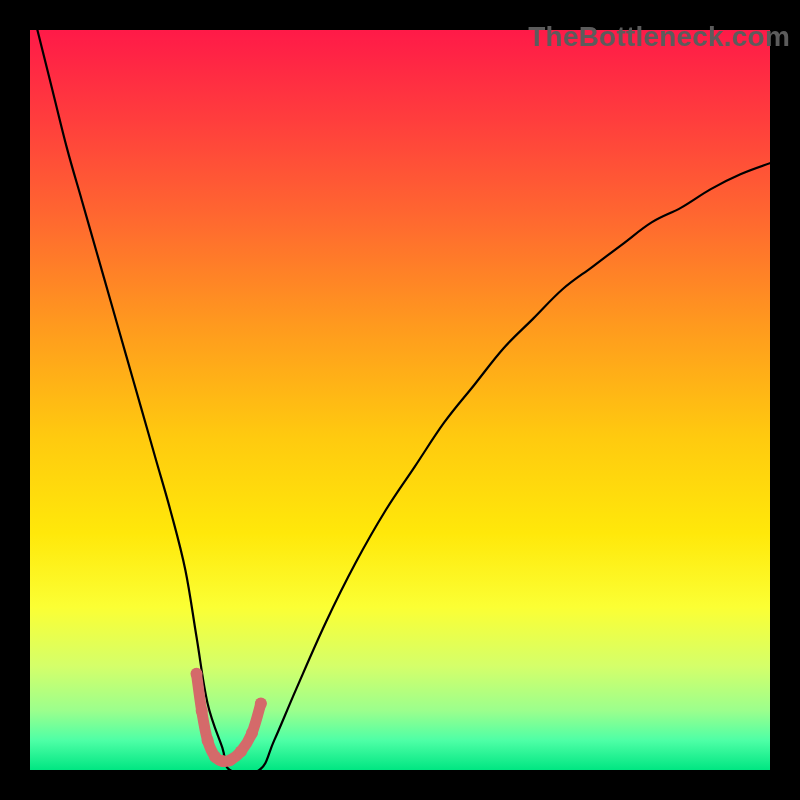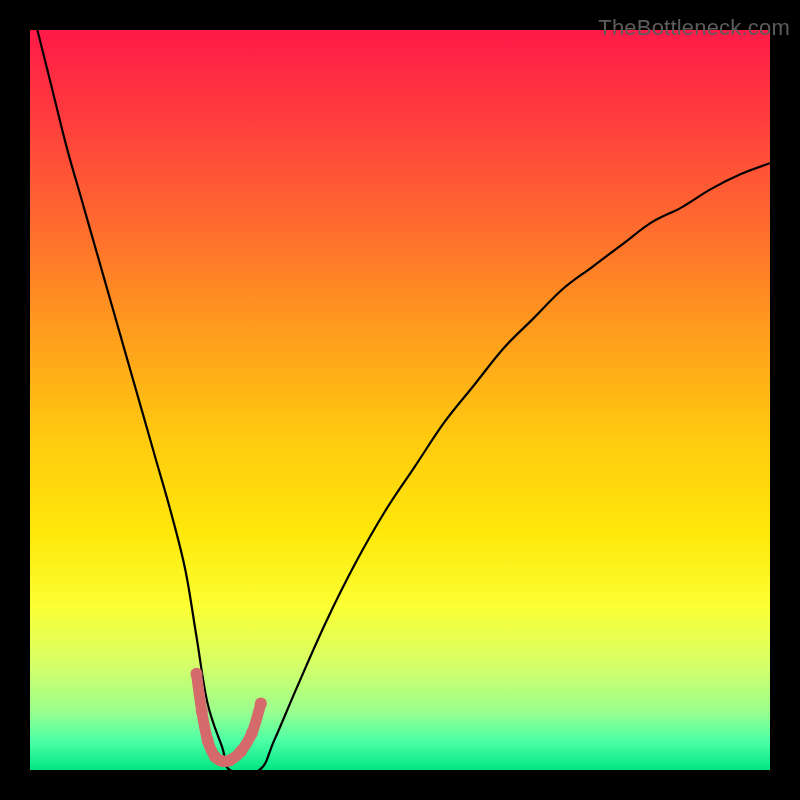--- a/index.html
+++ b/index.html
@@ -19,26 +19,26 @@
   .plot {
     position: absolute;
     left: 30px;
     top: 30px;
     width: 740px;
     height: 740px;
     overflow: hidden;
   }
   .watermark {
     position: absolute;
-    top: 15px;
+    top: 21px;
     right: 10px;
     color: #5c5c5c;
-    font-size: 22px;
+    font-size: 28px;
     letter-spacing: 0.2px;
-    font-weight: 400;
+    font-weight: 700;
     z-index: 5;
   }
   svg { display: block; }
 </style>
 </head>
 <body>
 
 <div class="frame">
   <div class="watermark">TheBottleneck.com</div>
   <div class="plot">

